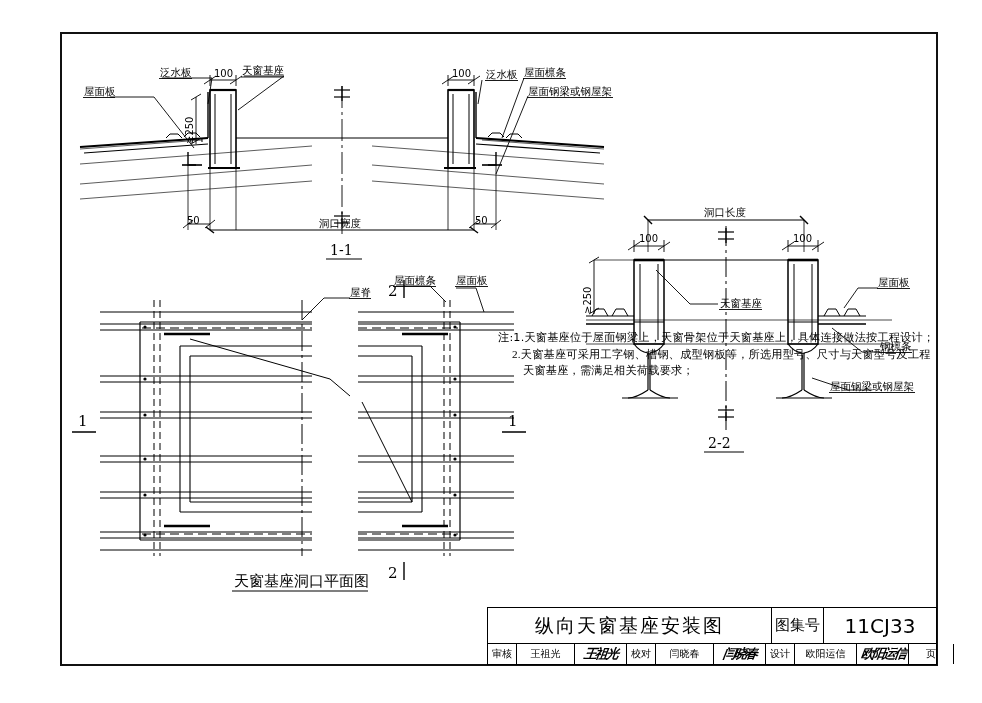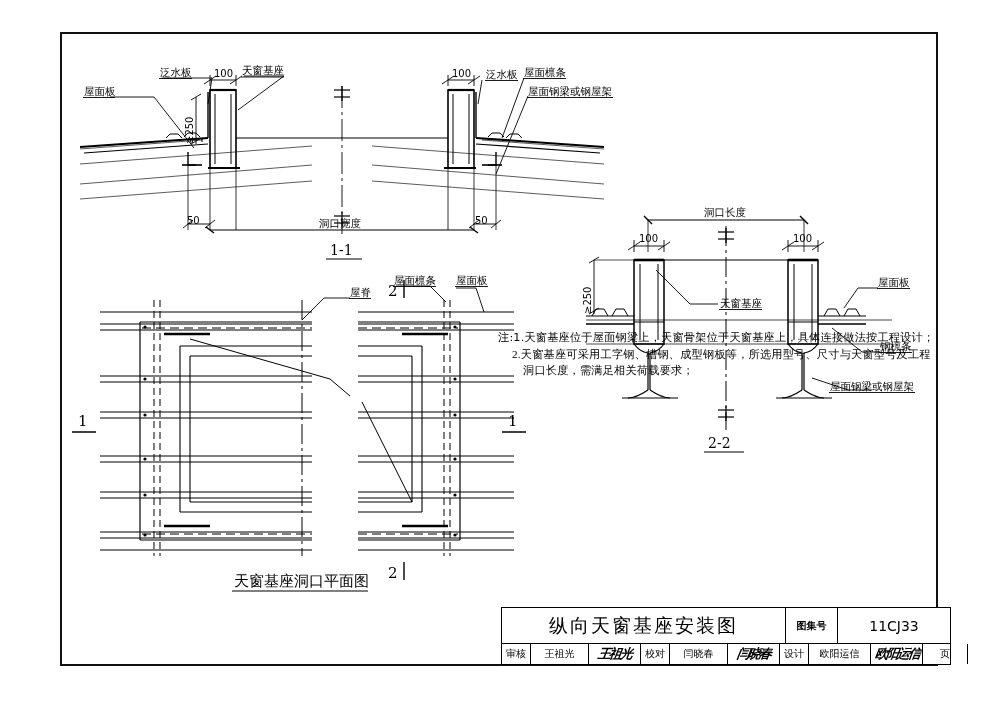--- a/index.html
+++ b/index.html
@@ -12,23 +12,23 @@
   svg{display:block;}
   .cjk{font-family:"DejaVu Sans","Liberation Sans",sans-serif;}
   
   #titleblock{position:absolute;left:487px;top:607px;width:450px;height:58px;
               box-sizing:border-box;border:1.6px solid #000;background:#fff;}
   #tb-top{display:flex;height:36px;border-bottom:1.6px solid #000;box-sizing:border-box;}
   #tb-bot{display:flex;height:20px;box-sizing:border-box;}
   #tb-top .t-name{flex:0 0 284px;display:flex;align-items:center;justify-content:center;
         font-size:19px;letter-spacing:2px;border-right:1.6px solid #000;box-sizing:border-box;}
   #tb-top .t-key{flex:0 0 52px;display:flex;align-items:center;justify-content:center;
-        font-size:10px;border-right:1.6px solid #000;box-sizing:border-box;font-weight:bold;}
+        font-size:15px;border-right:1.6px solid #000;box-sizing:border-box;}
   #tb-top .t-val{flex:1 1 auto;display:flex;align-items:center;justify-content:center;
-        font-size:14px;box-sizing:border-box;}
+        font-size:20px;box-sizing:border-box;}
   #tb-bot div{display:flex;align-items:center;justify-content:center;font-size:10px;
         border-right:1.2px solid #000;box-sizing:border-box;overflow:hidden;white-space:nowrap;}
   #tb-bot div:last-child{border-right:none;}
   .c-lab{flex:0 0 29px;}
   .c-nm{flex:0 0 58px;}
   .c-sig{flex:0 0 52px;}
   .c-nm2{flex:0 0 62px;}
   .c-pg{flex:0 0 45px;}
   .c-pgv{flex:1 1 auto;font-size:13px !important;}
   .sig{font-family:"DejaVu Serif","Liberation Serif",serif;font-weight:bold;
@@ -429,24 +429,24 @@
         <text x="146" y="254" font-size="14" fill="#000" font-family="DejaVu Serif, serif">2-2</text>
         <line x1="142" y1="258" x2="182" y2="258" stroke="#000" stroke-width="1.2"></line>
       </g>
     </svg>
 
     <div id="notes" style="position:absolute;left:424px;top:296px;width:445px;margin-left:12px;">
       <div class="nline">
         <span>注:</span><span>1.天窗基座位于屋面钢梁上，天窗骨架位于天窗基座上，具体连接做法按工程设计；</span>
       </div>
       <div class="nline ind"><span>2.天窗基座可采用工字钢、槽钢、成型钢板等，所选用型号、尺寸与天窗型号及工程</span></div>
-      <div class="nline ind2"><span>洞口长度，需满足相关荷载要求；</span></div>
+      <div class="nline ind2"><span>天窗基座，需满足相关荷载要求；</span></div>
     </div>
 
-    <div id="titleblock" style="left:439px;top:573px;">
+    <div id="titleblock" style="left:425px;top:573px;">
       <div id="tb-top">
         <div class="t-name cjk">纵向天窗基座安装图</div>
         <div class="t-key cjk">图集号</div>
         <div class="t-val">11CJ33</div>
       </div>
       <div id="tb-bot">
         <div class="c-lab cjk">审核</div>
         <div class="c-nm cjk">王祖光</div>
         <div class="c-sig">
           <span class="sig cjk">王祖光</span>

